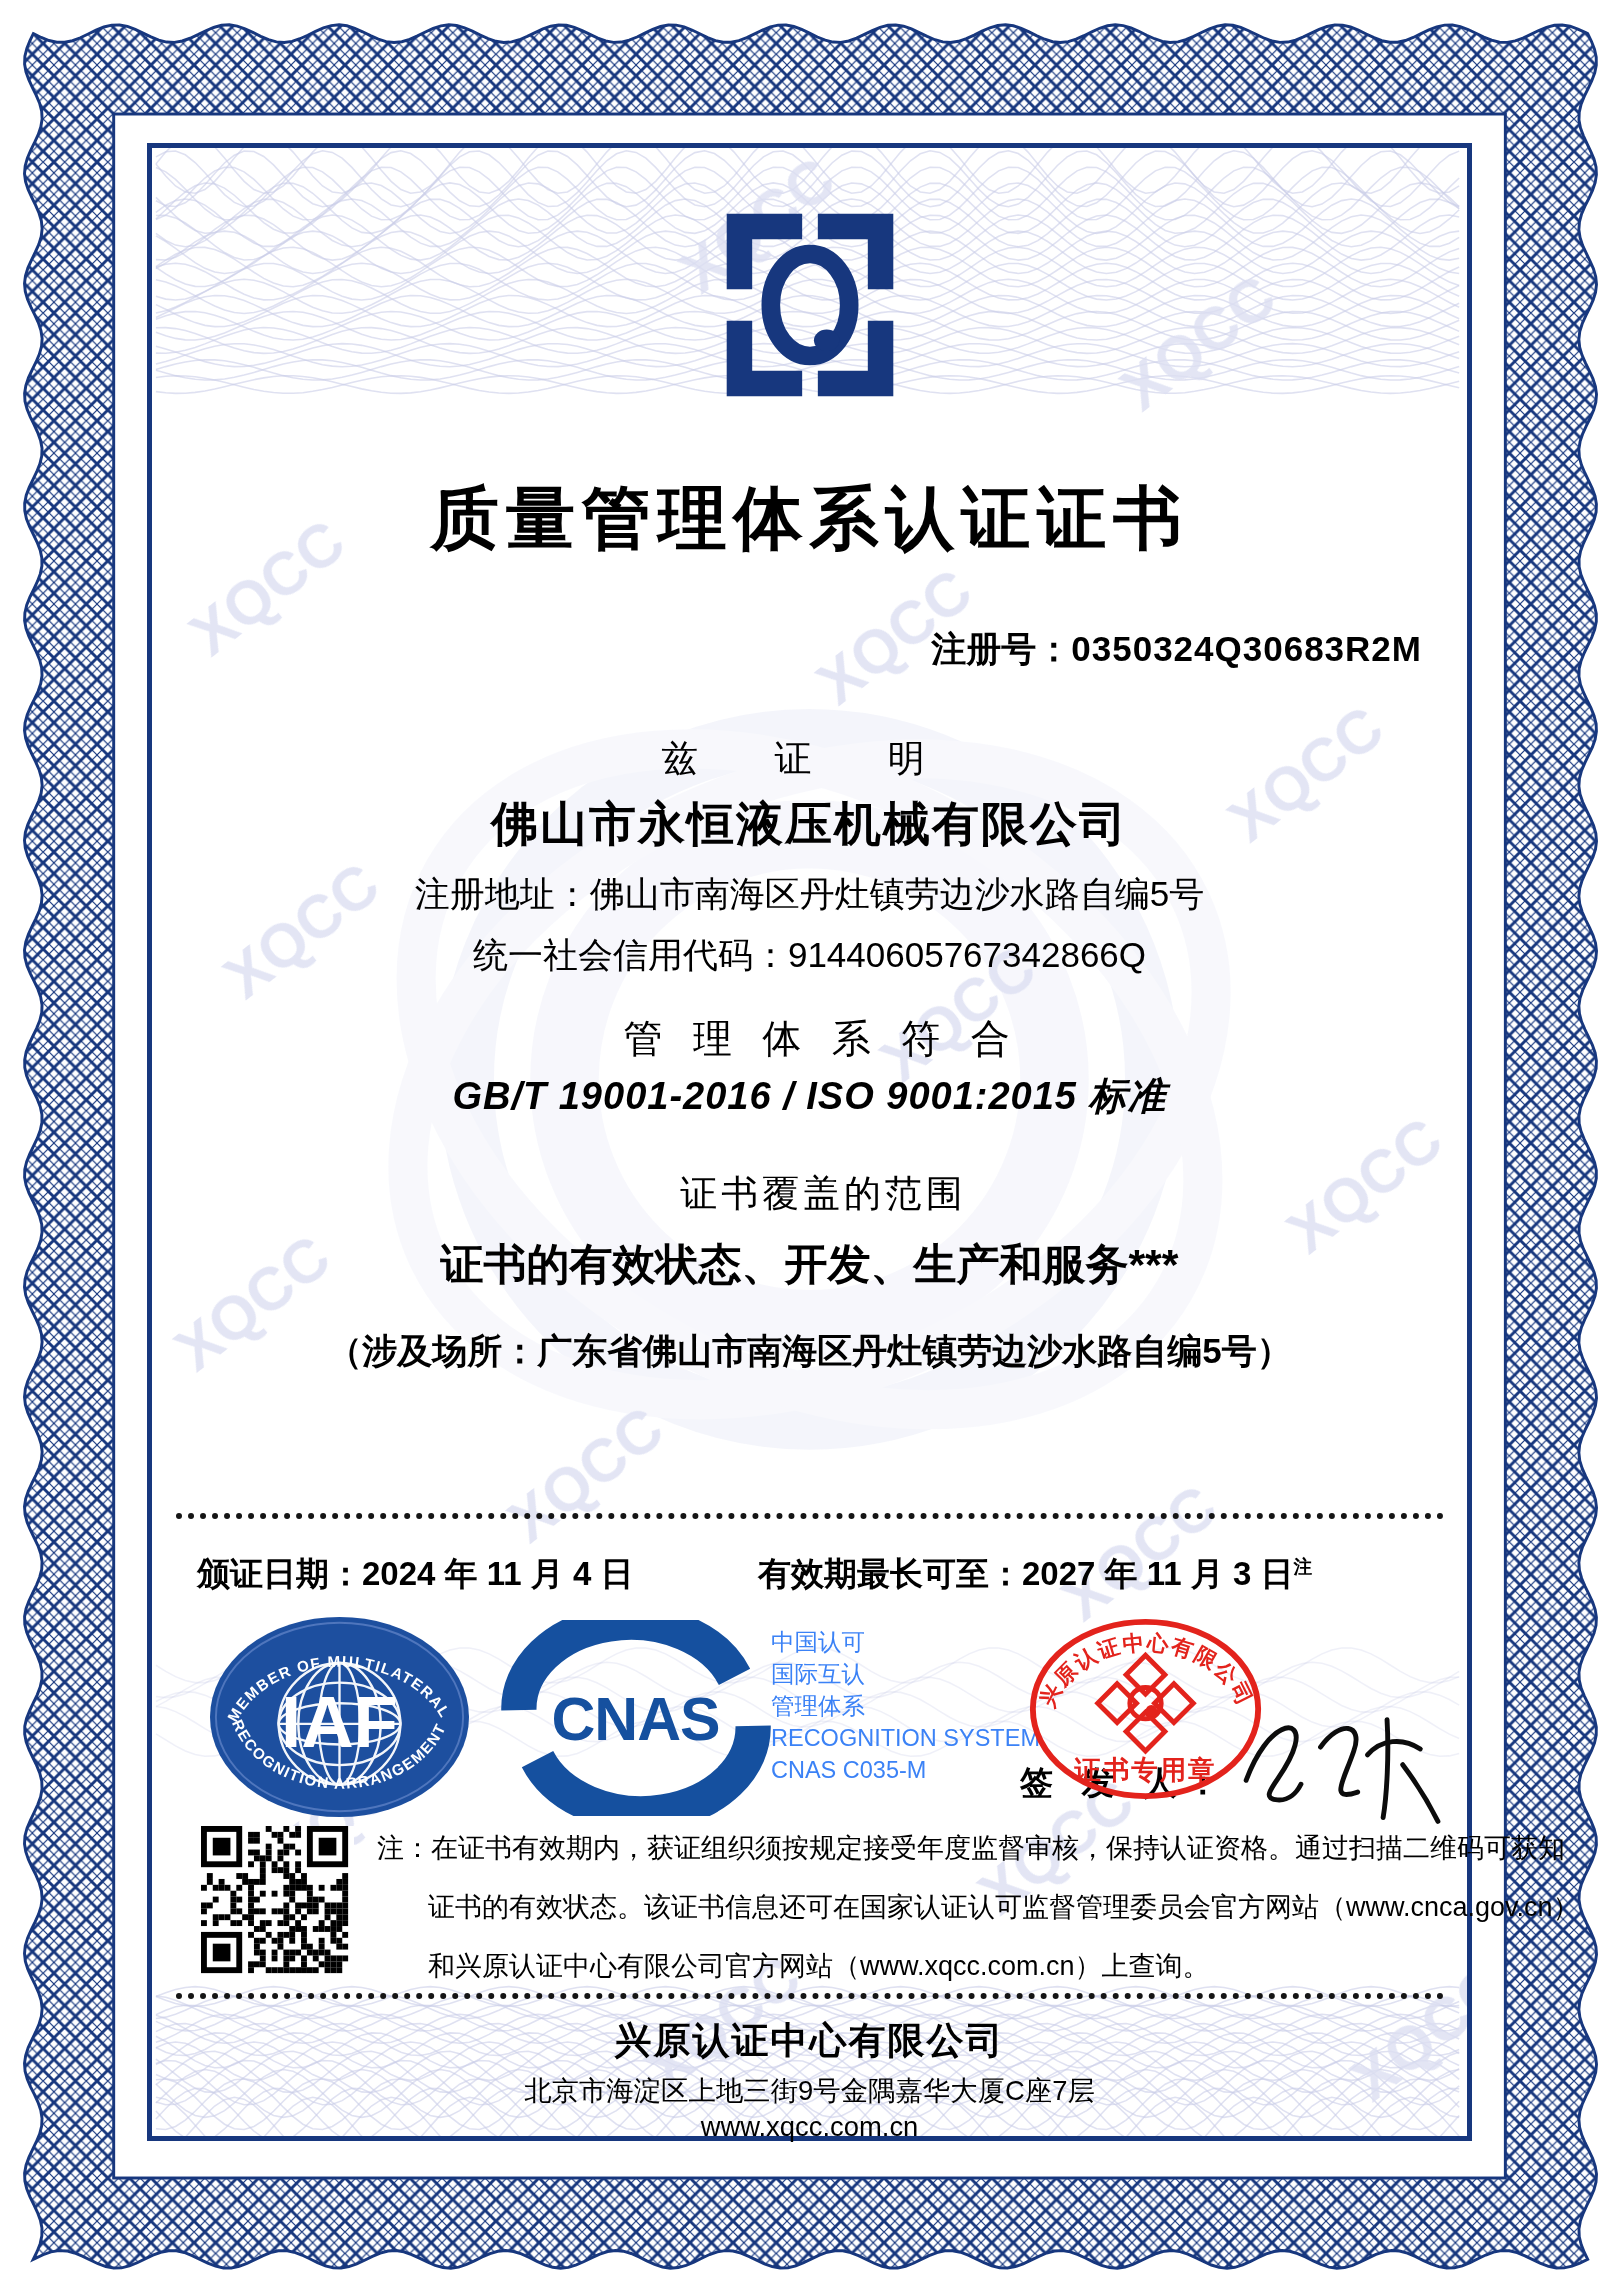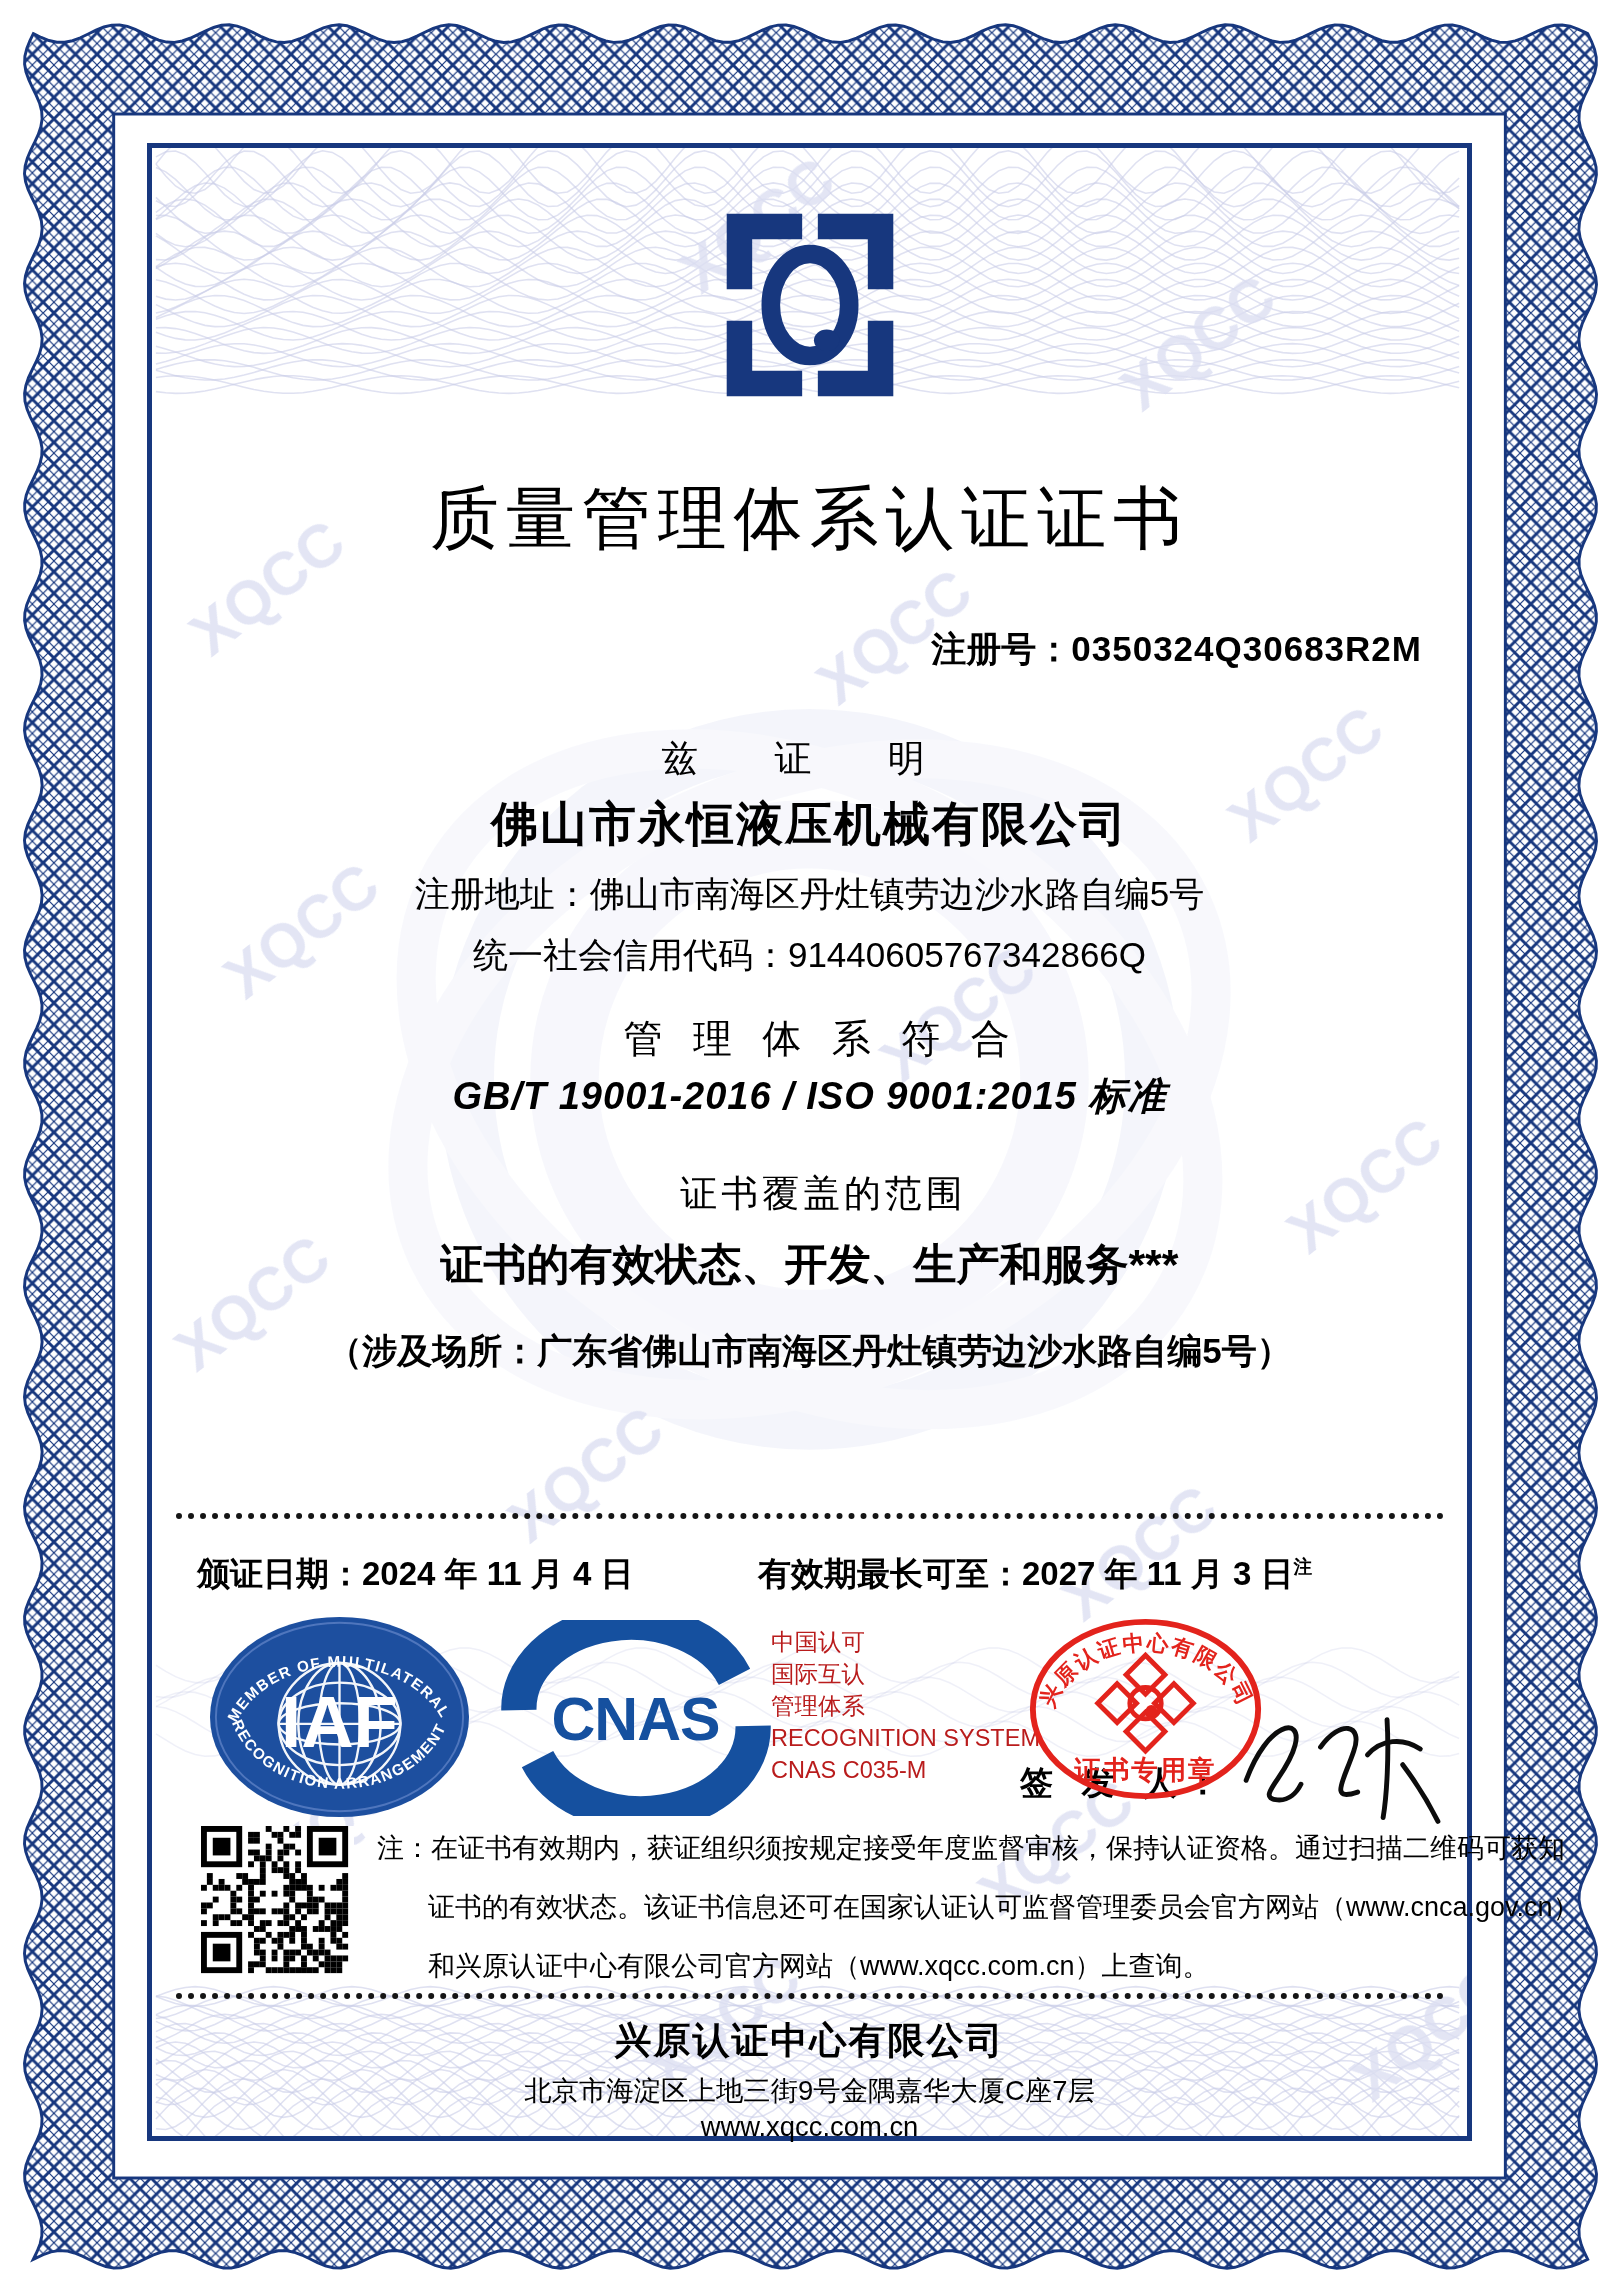--- a/index.html
+++ b/index.html
@@ -3,35 +3,35 @@
 <meta charset="utf-8">
 <style>
   html,body{margin:0;padding:0;background:#ffffff;}
   .page{position:relative;width:1621px;height:2293px;background:#fff;overflow:hidden;
         font-family:"Liberation Sans","DejaVu Sans",sans-serif;color:#000;}
   .abs{position:absolute;}
   .ctr{left:0;right:0;text-align:center;}
   svg{display:block;}
   .inner{position:absolute;left:147px;top:143px;width:1315px;height:1988px;
          border:5.9px solid #17377e;background:transparent;}
-  .title{font-size:69px;font-weight:normal;letter-spacing:6.9px;}
+  .title{font-size:69px;font-weight:bold;letter-spacing:6.9px;}
   .regline{font-size:35px;font-weight:bold;white-space:nowrap;}
   .regnum{font-family:"Liberation Sans",sans-serif;letter-spacing:1px;}
   .certify{font-size:37px;letter-spacing:33px;}
   .company{font-size:47px;font-weight:bold;letter-spacing:2px;}
   .plain36{font-size:35px;}
   .mgmt{font-size:39px;letter-spacing:9.8px;margin-left:24px;}
   .std{font-size:38px;font-weight:bold;letter-spacing:1px;font-style:italic;}
   .scopehead{font-size:37px;letter-spacing:3.9px;margin-left:28px;}
   .scope{font-size:43px;font-weight:bold;}
   .sites{font-size:35px;font-weight:bold;}
   .dotted{height:0;border-top:6.9px dotted #151515;}
   .daterow{font-size:33px;font-weight:bold;white-space:nowrap;}
   .daterow sup{font-size:18.6px;}
-  .acclines{font-size:23.5px;line-height:32px;color:#b91c1c;}
+  .acclines{font-size:23.5px;line-height:32px;color:#3b82f6;}
   .signer{font-size:33px;font-weight:bold;letter-spacing:9.8px;white-space:nowrap;}
   .noteline{font-size:27px;white-space:nowrap;}
   .fco{font-size:37px;font-weight:bold;letter-spacing:2px;}
   .faddr{font-size:27.4px;}
 </style>
 </head>
 <body>
 
 <div class="page">
 

